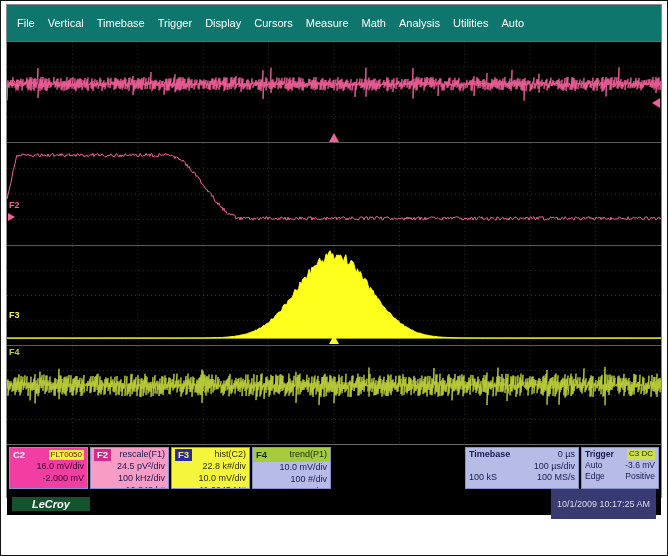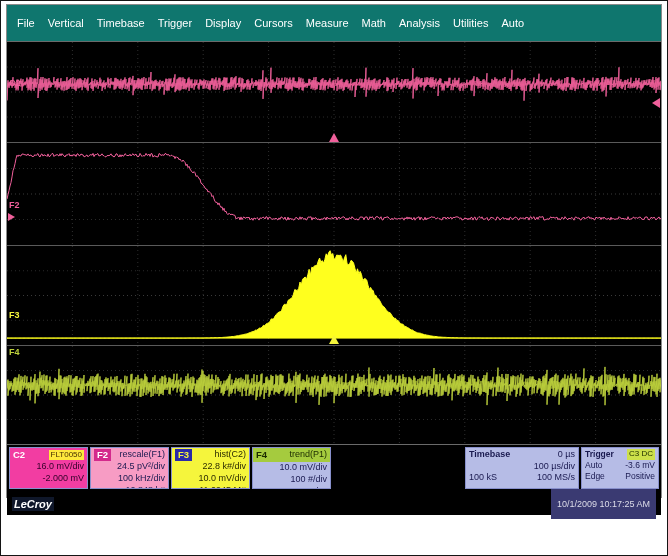--- a/index.html
+++ b/index.html
@@ -48,21 +48,21 @@
   .box-f4 .dline{padding-right:3px;}
   .box-tb{width:114px;background:#b6bce6;margin-left:auto;}
   .box-trg{width:78px;background:#b6bce6;font-size:8.5px;}
   .drow{display:flex;justify-content:space-between;white-space:nowrap;}
   .drow.right{justify-content:flex-end;}
   .dtitle{font-weight:bold;}
   .trg-badge{background:#cde04a;color:#223000;font-size:8px;padding:0 2px;}
   
   .statusbar{height:23px;background:#000;display:flex;align-items:center;justify-content:space-between;
              padding:0 5px;flex:0 0 auto;}
-  .logo{background:#0f172a;color:#fff;font-weight:bold;font-style:italic;font-size:11px;padding:1px 2px;}
+  .logo{background:#14532d;color:#fff;font-weight:bold;font-style:italic;font-size:11px;padding:1px 20px;}
   .timestamp{background:#3a3a72;color:#dcdce8;font-size:9px;padding:10px 6px;}
   
   .caption{position:absolute;top:500px;left:4px;width:640px;margin:0;font-size:14.5px;
            font-style:italic;line-height:1.45;color:#000;}
   .cap-label{font-weight:bold;margin-right:8px;}
 </style>
 </head>
 <body>
 
 <div class="page">

